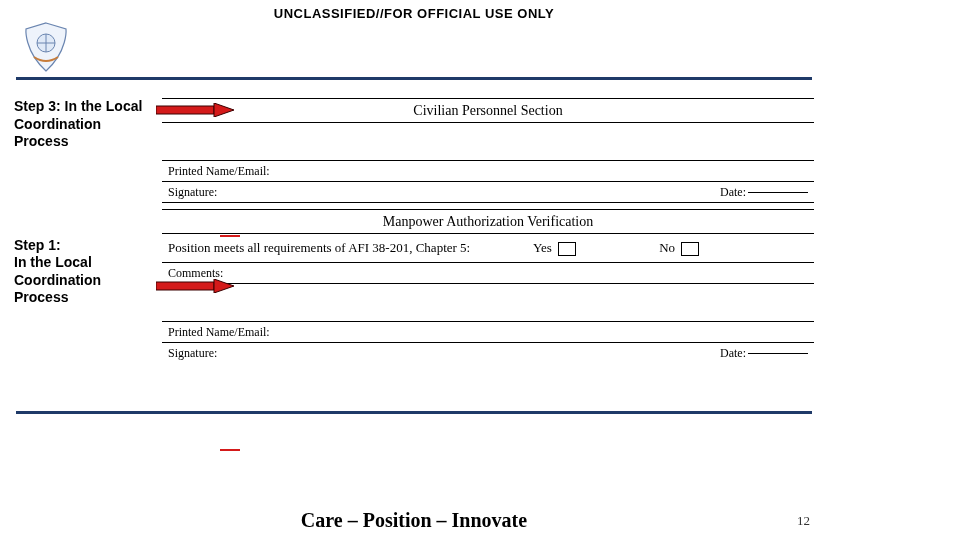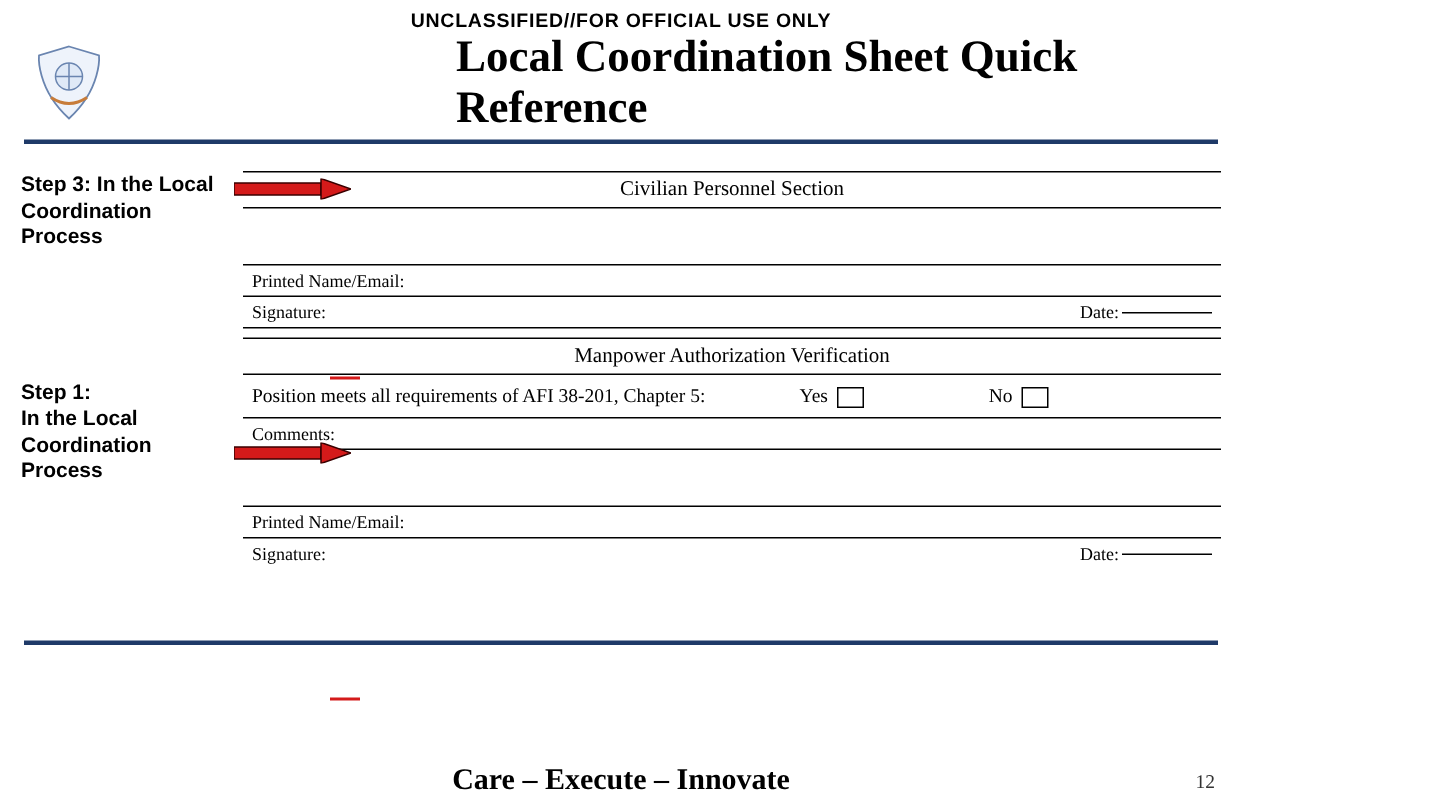--- a/index.html
+++ b/index.html
@@ -49,21 +49,20 @@
     <div class="title-row">
       <div class="shield">
         <svg viewBox="0 0 52 52">
           <path d="M26 2 L46 8 C46 8 48 30 26 50 C4 30 6 8 6 8 Z" fill="#eef3fb" stroke="#6a85b0" stroke-width="1.2"></path>
           <circle cx="26" cy="22" r="9" fill="#dfe9f7" stroke="#6a85b0"></circle>
           <line x1="17" y1="22" x2="35" y2="22" stroke="#6a85b0"></line>
           <line x1="26" y1="13" x2="26" y2="31" stroke="#6a85b0"></line>
           <path d="M14 36 Q26 44 38 36" fill="none" stroke="#c77c3a" stroke-width="2"></path>
         </svg>
       </div>
-      <div class="slide-title">Local Coordination Sheet Quick Reference</div>
     </div>
   </div>
   <div class="top-rule"></div>
 
   <div class="content">
     <div class="left-notes">
       <div class="note-block">Step 3: In the Local Coordination Process</div>
       <div class="note-block" style="white-space: pre-line;">Step 1:
 In the Local Coordination Process</div>
     </div>
@@ -116,16 +115,16 @@
           <span class="fill"></span>
         <span class="lbl date-lbl">Date:</span>
           <span class="underline-seg" style="min-width:60px"></span>
       </div>
     </div>
   </div>
 
   <div class="bottom-rule"></div>
   <div class="footer">
     <div style="width:40px"></div>
-    <div class="motto">Care – Execute – Innovate</div>
+    <div class="motto">Care – Position – Innovate</div>
     <div class="pagenum">12</div>
   </div>
 </div>
 
 </body></html>

